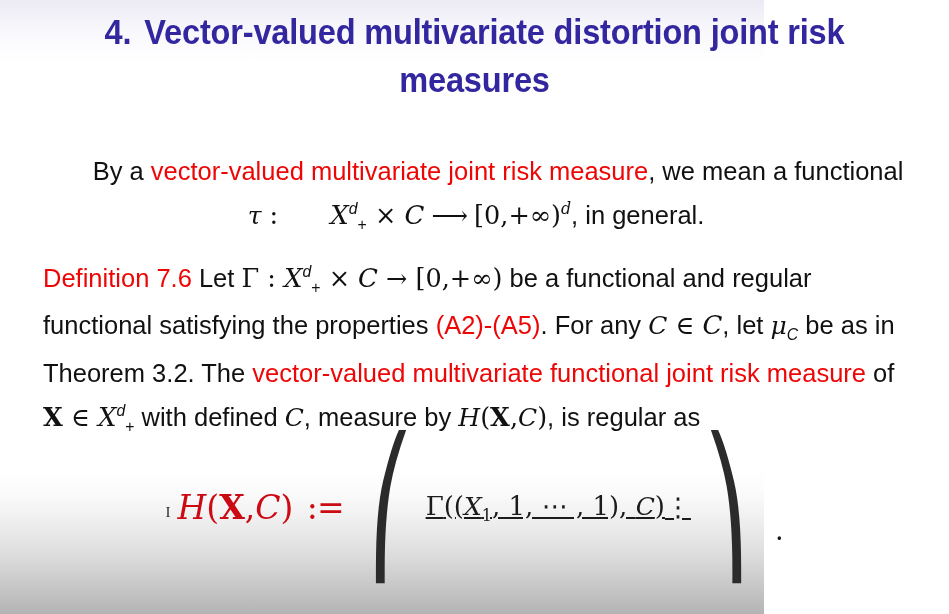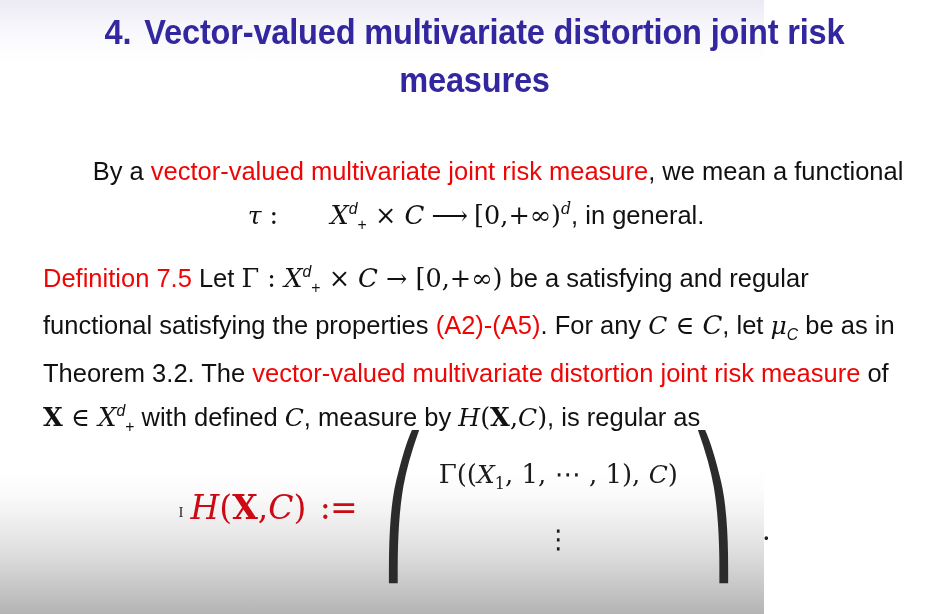--- a/index.html
+++ b/index.html
@@ -159,25 +159,25 @@
     font-family: "DejaVu Serif", "Liberation Serif", serif;
     color: #2b2b2b;
     display: flex;
     align-items: center;
     transform: scaleX(0.72);
   }
   .paren.left  { transform-origin: right center; }
   .paren.right { transform-origin: left center; }
   .matrix-body {
     display: flex;
-    flex-direction: column;
     justify-content: space-between;
     align-items: center;
     padding: 0 12px;
     font-size: 26px;
+    text-decoration: underline;
   }
   .matrix-body .mrow {
     line-height: 1.52;
     white-space: nowrap;
     font-family: "DejaVu Serif", "Liberation Serif", serif;
   }
   .vdots {
     font-size: 26px;
     line-height: 1.3;
     letter-spacing: 0;
@@ -203,24 +203,24 @@
   </div>
 
   <div class="body-area">
 
     <p class="para indent-first">
       <span class="blk">By a </span><span class="red">vector-valued multivariate joint risk measure</span><span class="blk">, we mean</span>
       <span>a functional </span><span class="m">τ</span><span class="mu"> : </span><span class="xsup-wrap"><span class="scr">X</span><span class="sup">d</span><span class="subplus">+</span></span><span class="mu"> × </span><span class="scr">C</span><span class="mu arrow-long"> ⟶ </span><span class="mu">[0,+∞)</span><span class="sup mu">d</span><span>, in general.</span>
     </p>
 
     <p class="para">
-      <span class="red">Definition 7.5</span><span class="blk">  Let </span><span class="mu">Γ</span><span class="mu"> : </span><span class="xsup-wrap"><span class="scr">X</span><span class="sup">d</span><span class="subplus">+</span></span><span class="mu"> × </span><span class="scr">C</span><span class="mu"> → </span><span class="mu">[0,+∞)</span><span class="blk"> be a satisfying and</span>
+      <span class="red">Definition 7.6</span><span class="blk">  Let </span><span class="mu">Γ</span><span class="mu"> : </span><span class="xsup-wrap"><span class="scr">X</span><span class="sup">d</span><span class="subplus">+</span></span><span class="mu"> × </span><span class="scr">C</span><span class="mu"> → </span><span class="mu">[0,+∞)</span><span class="blk"> be a functional and</span>
       <span class="blk">regular functional satisfying the properties </span><span class="red">(A2)-(A5)</span><span class="blk">. For any</span>
       <span class="m">C</span><span class="mu"> ∈ </span><span class="scr">C</span><span class="blk">, let </span><span class="m">μ</span><span class="sub">C</span><span class="blk"> be as in Theorem 3.2. The </span><span class="red">vector-valued</span>
-      <span class="red">multivariate distortion joint risk measure</span><span class="blk"> of </span><span class="mbf">X</span><span class="mu"> ∈ </span><span class="xsup-wrap"><span class="scr">X</span><span class="sup">d</span><span class="subplus">+</span></span><span class="blk"> with defined</span>
+      <span class="red">multivariate functional joint risk measure</span><span class="blk"> of </span><span class="mbf">X</span><span class="mu"> ∈ </span><span class="xsup-wrap"><span class="scr">X</span><span class="sup">d</span><span class="subplus">+</span></span><span class="blk"> with defined</span>
       <span class="m">C</span><span class="blk">, measure by </span><span class="m">H</span><span class="mu">(</span><span class="mbf">X</span><span class="mu">,</span><span class="m">C</span><span class="mu">)</span><span class="blk">, is regular as</span>
     </p>
 
   </div>
 
   <div class="formula-row">
 
     <span class="caret">I</span>
 
     <span class="lhs"><span>H</span><span class="mu">(</span><span class="mbf">X</span><span class="mu">,</span><span>C</span><span class="mu">)</span><span class="assign mu"> :=</span></span>

